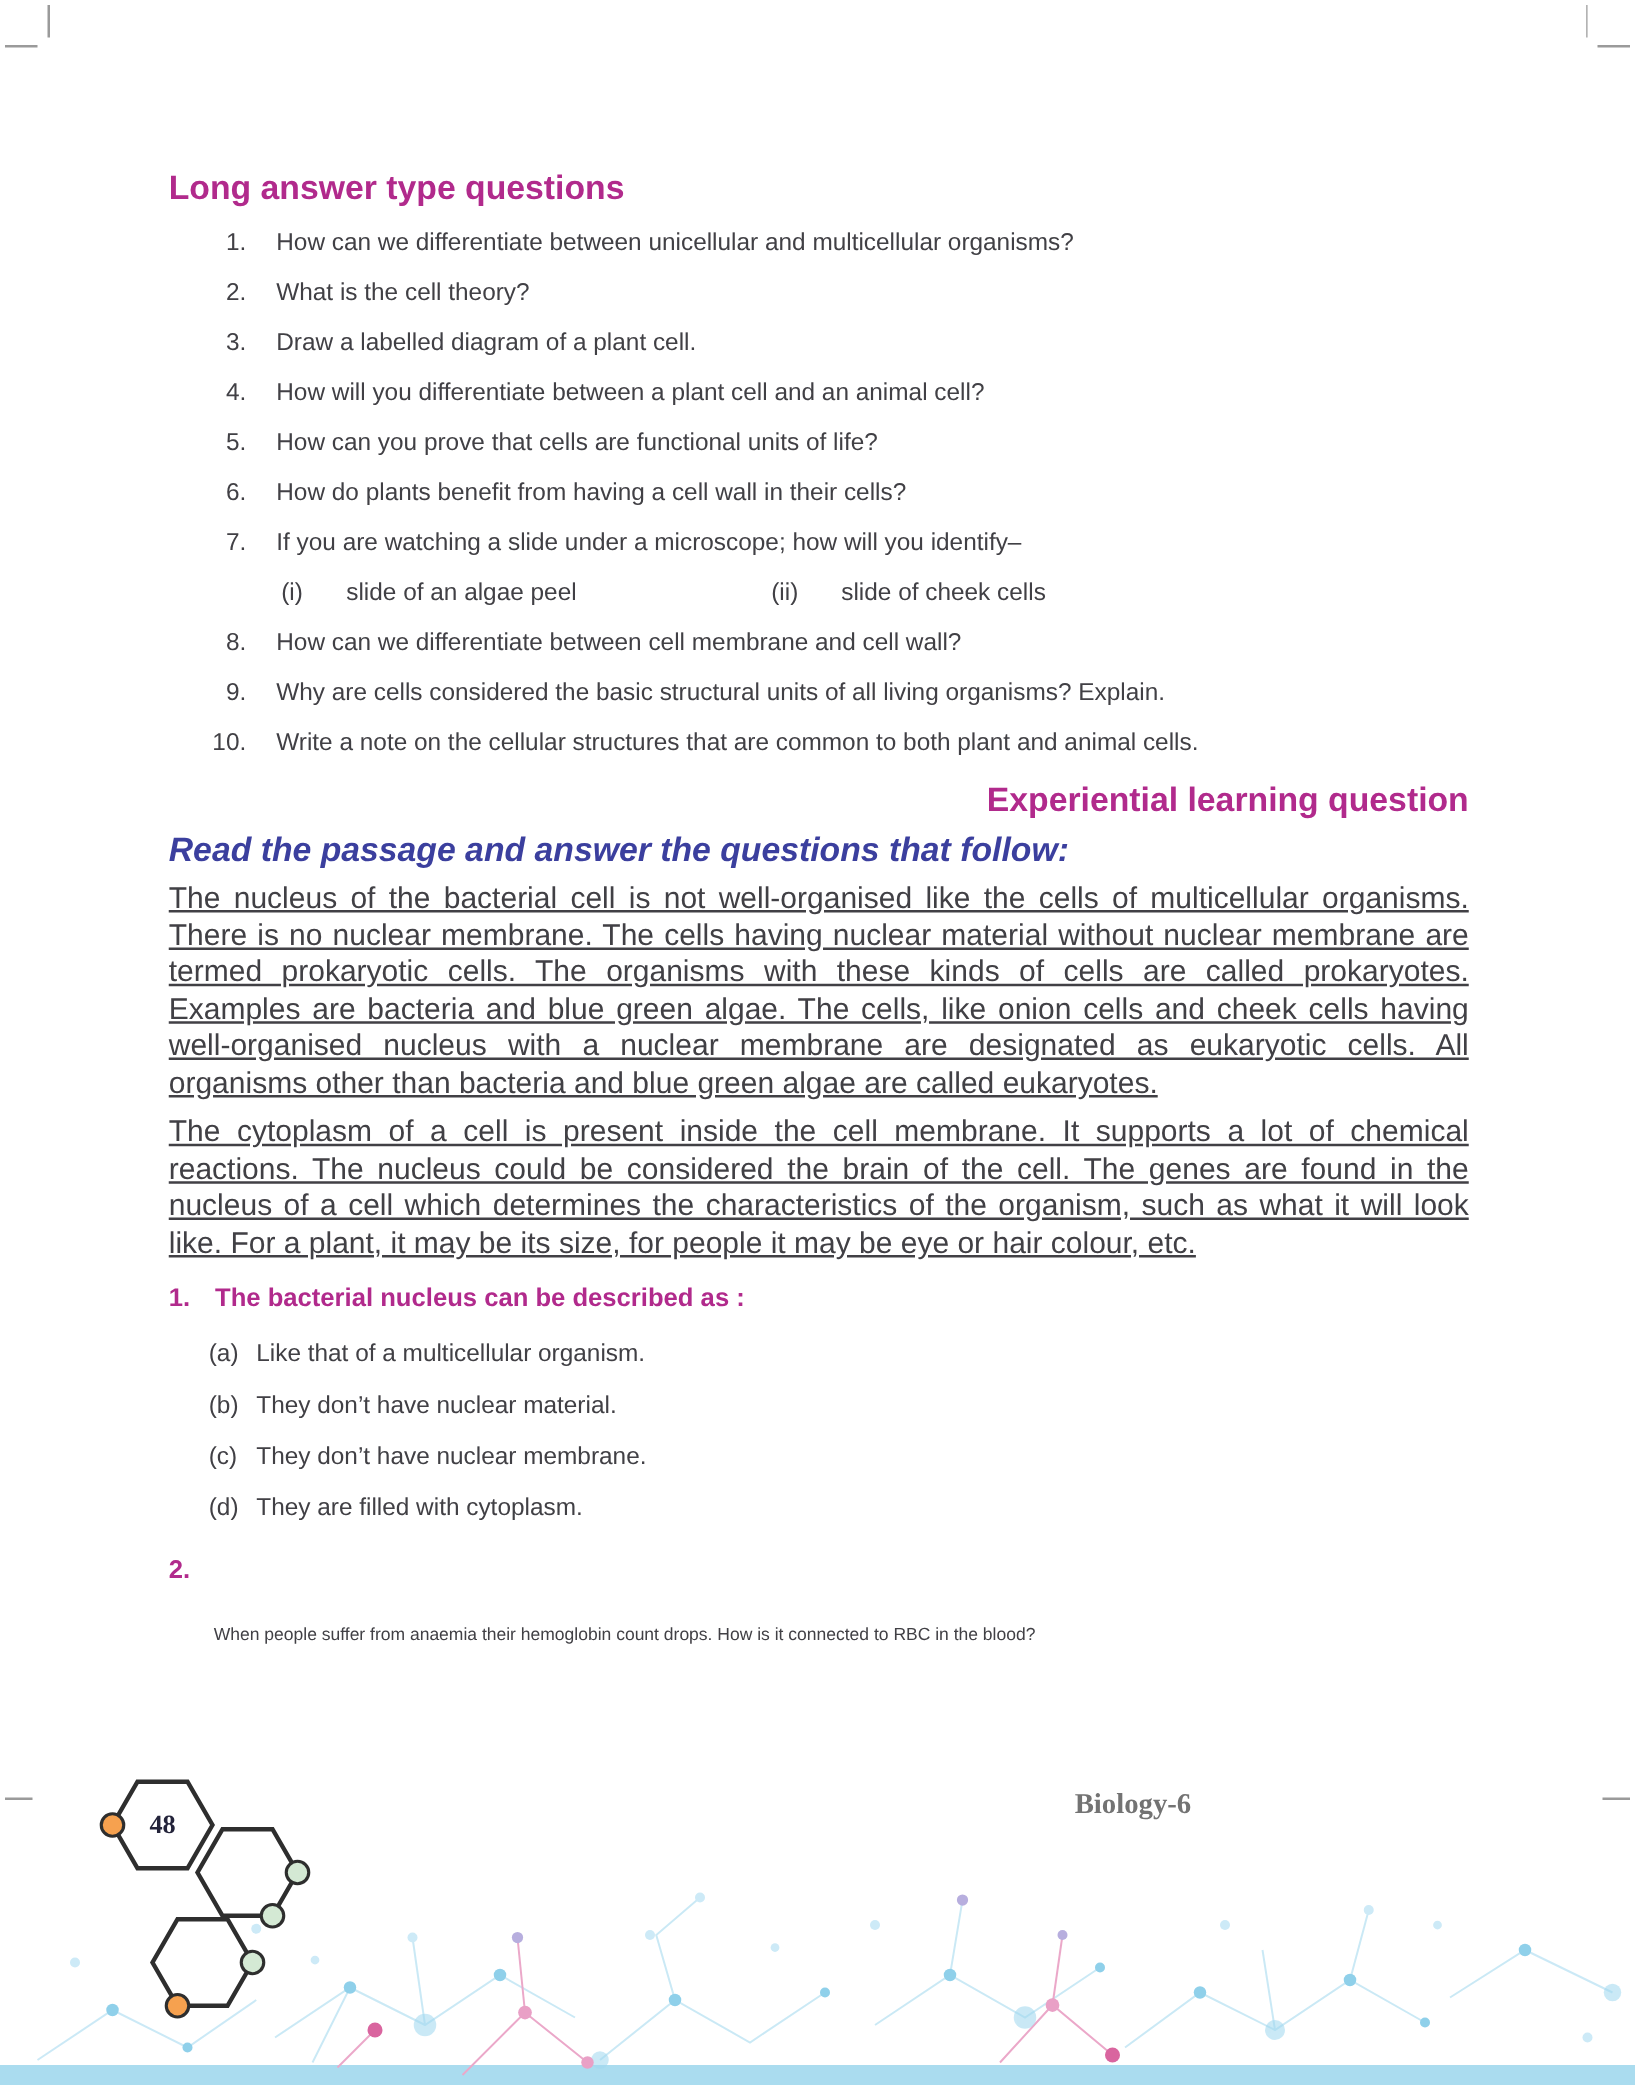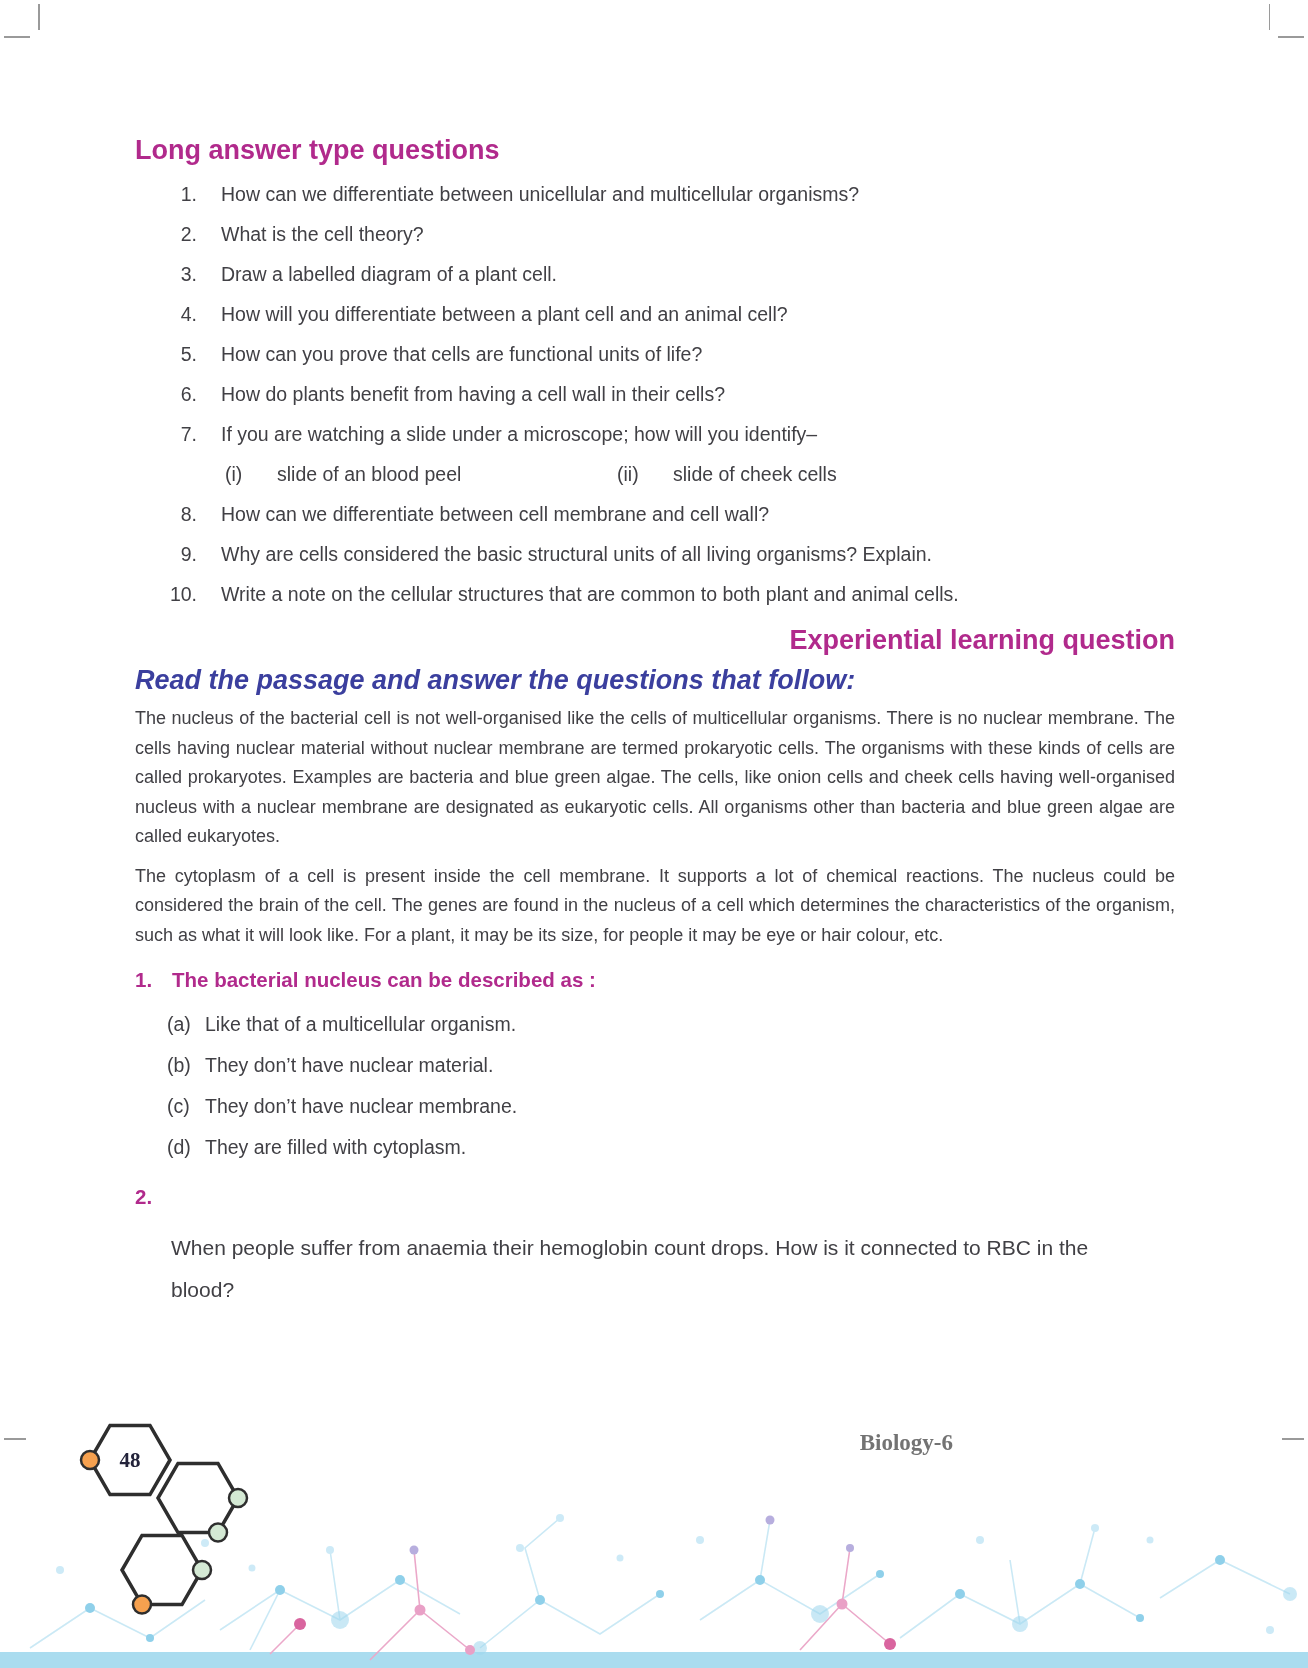--- a/index.html
+++ b/index.html
@@ -17,26 +17,26 @@
   .mt-read{margin:0 0 10px 0;font-style:italic;}
   .mt-app{margin:10px 0 8px 0;}
   .qlist{font-size:19.5px;}
   .q-row{display:flex;line-height:28px;margin-bottom:12px;}
   .q-num{flex:none;width:62px;text-align:right;padding-right:24px;box-sizing:content-box;}
   .q-text{flex:1;}
   .sub-row{display:flex;padding-left:90px;line-height:28px;margin:0 0 12px 0;font-size:19.5px;}
   .sub-num{flex:none;width:52px;}
   .sub-text{flex:none;width:340px;}
   .sub-num2{flex:none;width:56px;}
-  .para{font-size:18px;line-height:29.5px;text-align:justify;margin:0 0 10px 0;}
+  .para{font-size:24px;line-height:29.5px;text-align:justify;margin:0 0 10px 0;text-decoration:underline;}
   .mcq-head{display:flex;font-size:20.5px;line-height:28px;font-weight:bold;color:#b12a8c;margin:16px 0 16px 0;}
   .mcq-num{flex:none;width:37px;}
   .opt-row{display:flex;padding-left:32px;font-size:19.5px;line-height:28px;margin-bottom:13px;}
   .opt-num{flex:none;width:38px;}
-  .app-text{font-size:21px;line-height:42px;margin:4px 0 0 0;padding-left:36px;max-width:950px;}
+  .app-text{font-size:14px;line-height:42px;margin:4px 0 0 0;padding-left:36px;max-width:950px;}
   .footer{position:absolute;left:0;bottom:0;width:1221px;height:270px;}
   .footer svg{position:absolute;left:0;top:0;}
   .page-num{
     position:absolute;left:130px;top:62px;transform:translate(-50%,-50%);
     font-family:"Liberation Serif","DejaVu Serif",serif;font-weight:bold;font-size:21px;color:#23233a;
   }
   .book-title{
     position:absolute;right:268px;top:32px;
     font-family:"Liberation Serif","DejaVu Serif",serif;font-weight:bold;font-size:23px;color:#737373;
   }
@@ -79,21 +79,21 @@
     <div class="q-row">
       <span class="q-num">6.</span>
       <span class="q-text">How do plants benefit from having a cell wall in their cells?</span>
     </div>
     <div class="q-row">
       <span class="q-num">7.</span>
       <span class="q-text">If you are watching a slide under a microscope; how will you identify–</span>
     </div>
     <div class="sub-row">
       <span class="sub-num">(i)</span>
-      <span class="sub-text">slide of an blood peel</span>
+      <span class="sub-text">slide of an algae peel</span>
       <span class="sub-num2">(ii)</span>
       <span class="sub-text2">slide of cheek cells</span>
     </div>
     <div class="q-row">
       <span class="q-num">8.</span>
       <span class="q-text">How can we differentiate between cell membrane and cell wall?</span>
     </div>
     <div class="q-row">
       <span class="q-num">9.</span>
       <span class="q-text">Why are cells considered the basic structural units of all living organisms? Explain.</span>

